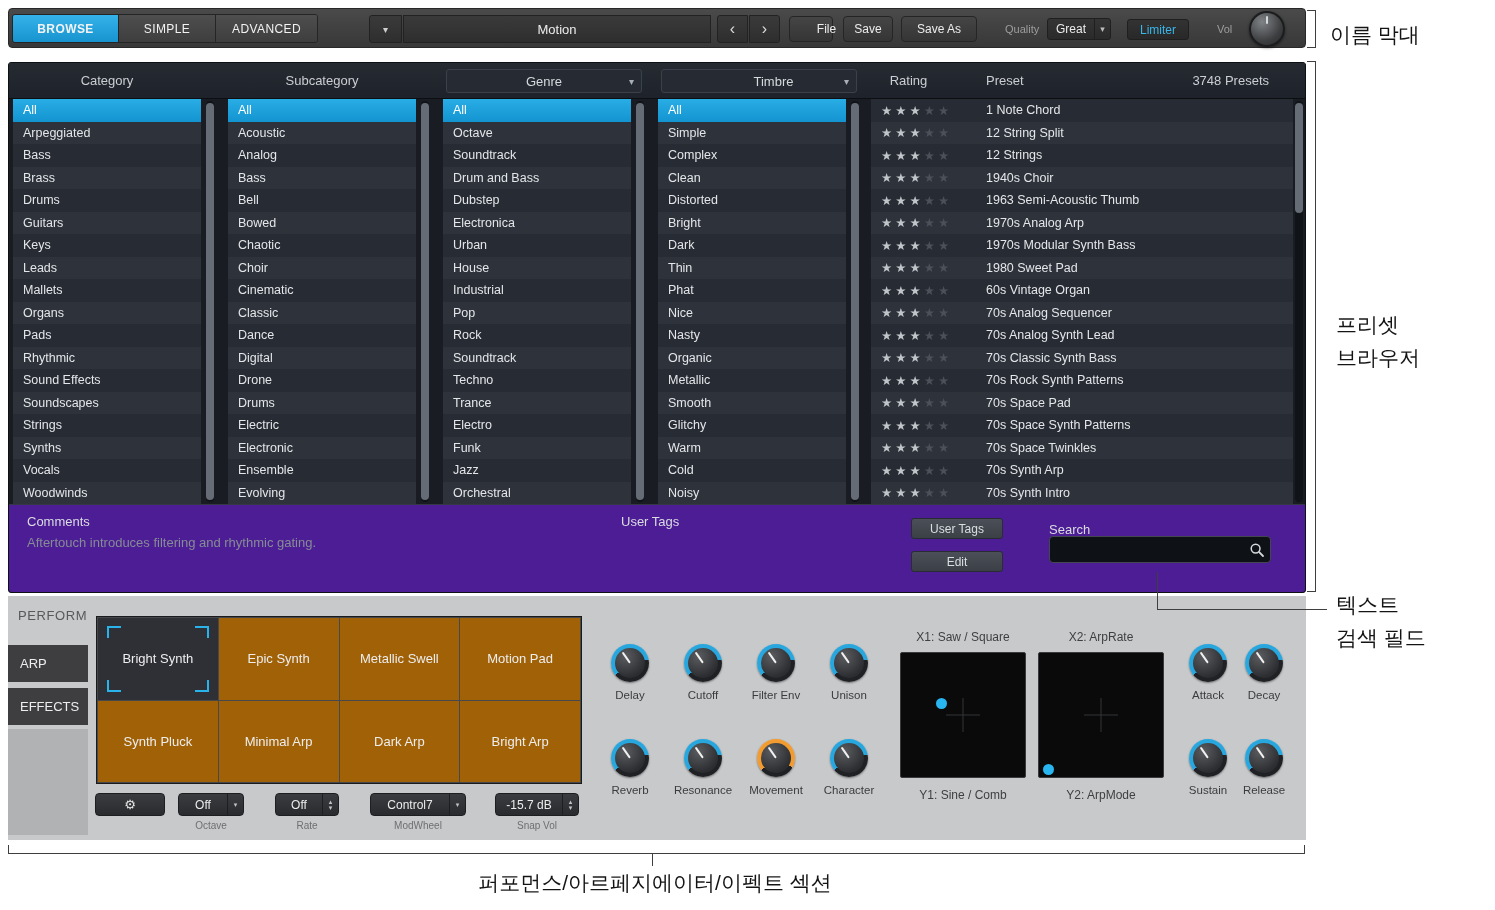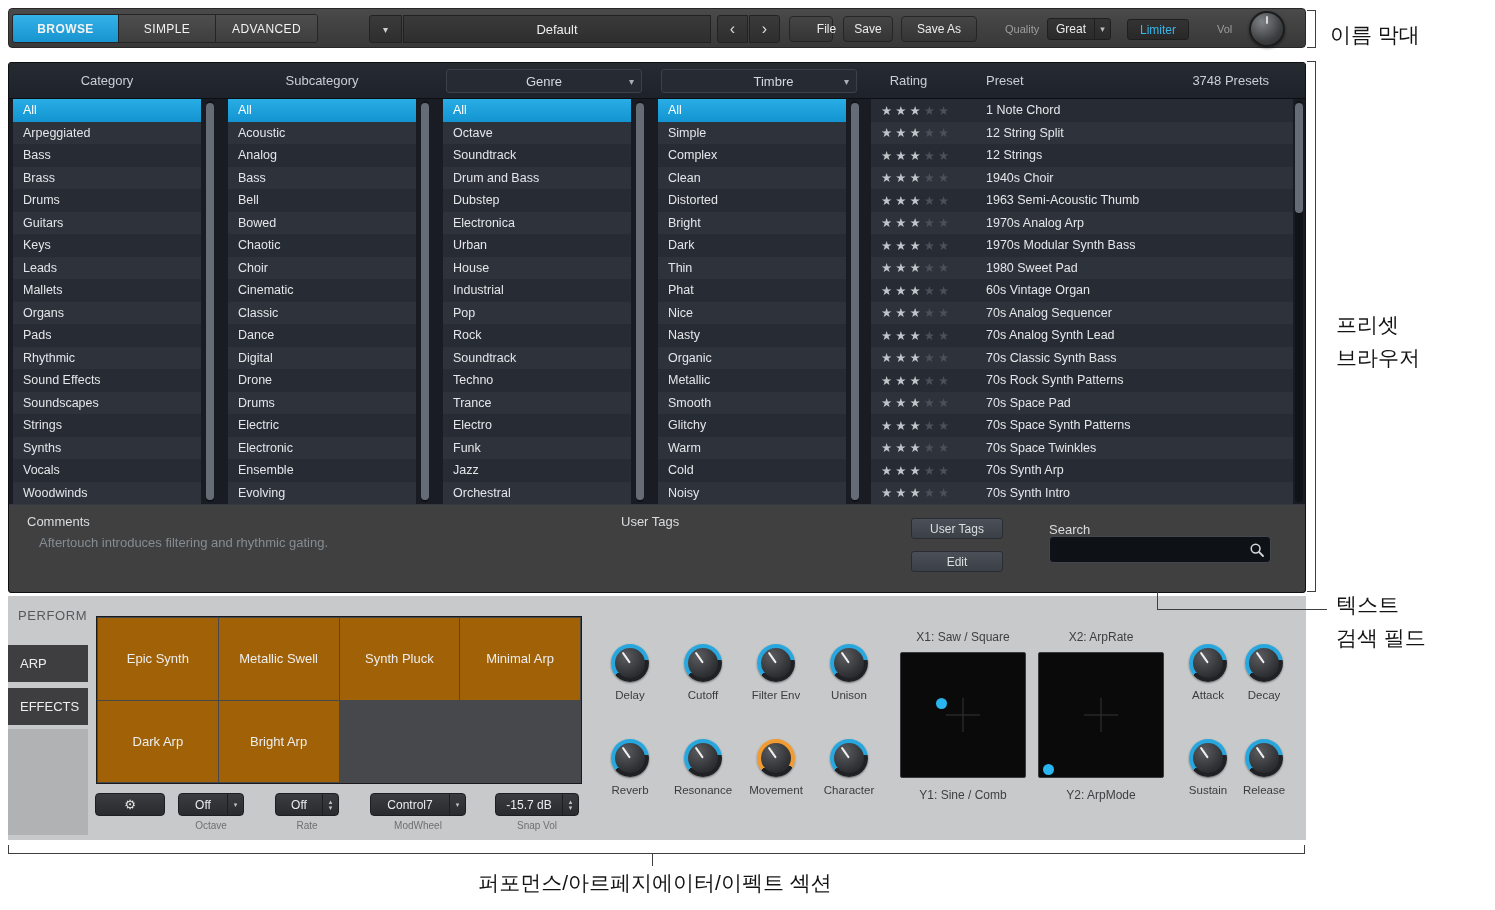--- a/index.html
+++ b/index.html
@@ -83,25 +83,25 @@
 
   #preset-list { left:862px; width:422px; }
   .prow { height:22.5px; display:flex; align-items:center; background:#272b33; }
   .prow.alt { background:#2d323b; }
   .stars { margin-left:10px; width:95px; font-size:12.5px; }
   .stars span { margin-right:3px; }
   .stars .on { color:#c1c5ca; } .stars .off { color:#4b5059; }
   .pname { margin-left:10px; font-size:12.5px; color:#e4e6e9; white-space:nowrap; }
 
   
-  #comments { position:absolute; left:0; top:441px; width:1296px; height:88px; background:#404040;
+  #comments { position:absolute; left:0; top:441px; width:1296px; height:88px; background:#4c1d95;
     border-top:1px solid #343943; border-radius:0 0 3px 3px; }
   .c-label { position:absolute; font-size:13px; color:#dadde0; }
   #comments-label { left:18px; top:9px; }
-  #comments-text { position:absolute; left:18px; top:30px; font-size:13px; color:#868c94;margin-left:12px; }
+  #comments-text { position:absolute; left:18px; top:30px; font-size:13px; color:#868c94; }
   #usertags-label { left:612px; top:9px; }
   #search-label { left:1040px; top:17px; }
   .graybtn { position:absolute; left:902px; width:92px; height:21px; display:flex; align-items:center; justify-content:center;
     background:linear-gradient(#4b5058,#3b4047); border:1px solid #292d33; border-radius:3px; font-size:12px; color:#dbdee1; }
   #usertags-btn { top:13px; }
   #edit-btn { top:46px; }
   #search-box { position:absolute; left:1040px; top:31px; width:222px; height:27px; background:#0e1115;
     border:1px solid #434850; border-radius:4px; }
   #search-input { position:absolute; left:0; top:0; width:100%; height:100%; background:transparent; border:none;
     outline:none; color:#e8e8e8; font-size:13px; padding:0 30px 0 8px; font-family:inherit; }
@@ -191,21 +191,21 @@
 
   <div id="topbar">
     <div id="tab-group">
       <div class="tab active">BROWSE</div>
       <div class="tab">SIMPLE</div>
       <div class="tab">ADVANCED</div>
     </div>
     <div class="darkbtn" id="preset-menu-btn">
       <span>▾</span>
     </div>
-    <div class="darkbtn" id="preset-field">Default</div>
+    <div class="darkbtn" id="preset-field">Motion</div>
     <div class="darkbtn navbtn" id="nav-prev">‹</div>
     <div class="darkbtn navbtn" id="nav-next">›</div>
     <div class="tbtn" id="file-btn">File</div>
     <div class="tbtn" id="save-btn">Save</div>
     <div class="tbtn" id="saveas-btn">Save As</div>
     <div class="tb-small-label" id="quality-label">Quality</div>
     <div id="quality-dd">
       <span class="qval">Great</span>
       <span class="qchev">▾</span>
     </div>
@@ -420,25 +420,35 @@
     </div>
   </div>
 
   <div id="perform">
     <div id="perform-tab">PERFORM</div>
     <div class="ptab" id="tab-arp">ARP</div>
     <div class="ptab" id="tab-effects">EFFECTS</div>
     <div id="tab-filler"></div>
 
     <div id="pad-grid">
+        <div class="pad sel">
+          <span class="padlabel">Bright Synth</span>
+          <i class="corner tl"></i>
+          <i class="corner tr"></i>
+          <i class="corner bl"></i>
+          <i class="corner br"></i>
+        </div>
         <div class="pad">
           <span class="padlabel">Epic Synth</span>
         </div>
         <div class="pad">
           <span class="padlabel">Metallic Swell</span>
+        </div>
+        <div class="pad">
+          <span class="padlabel">Motion Pad</span>
         </div>
         <div class="pad">
           <span class="padlabel">Synth Pluck</span>
         </div>
         <div class="pad">
           <span class="padlabel">Minimal Arp</span>
         </div>
         <div class="pad">
           <span class="padlabel">Dark Arp</span>
         </div>

